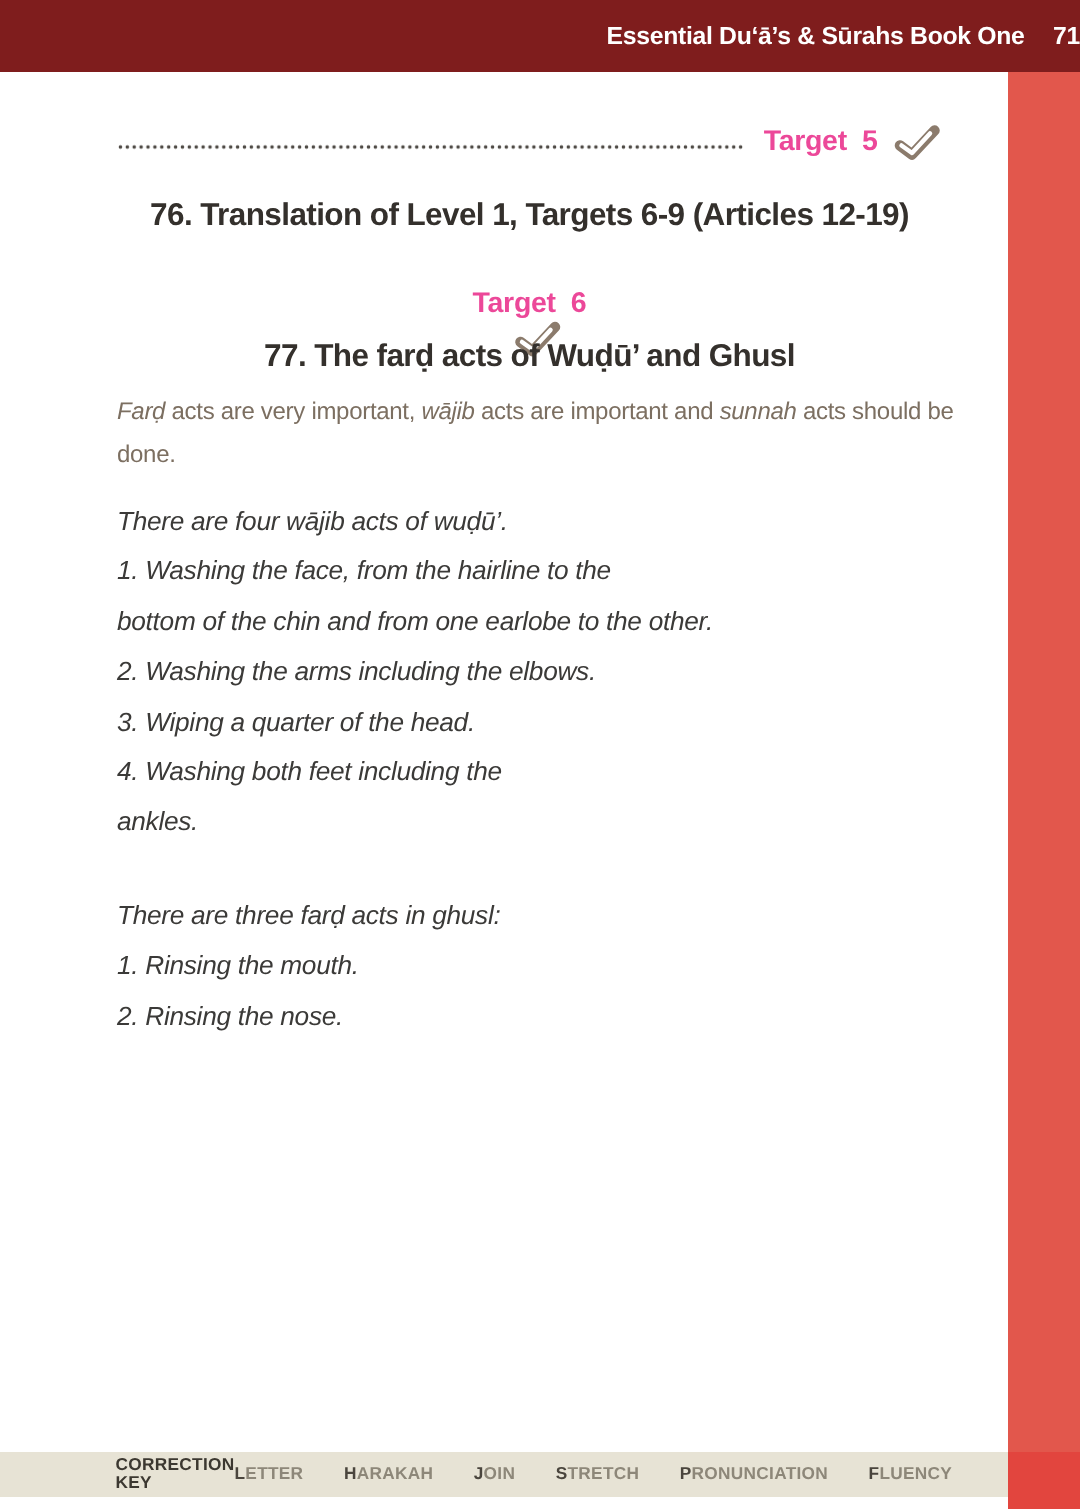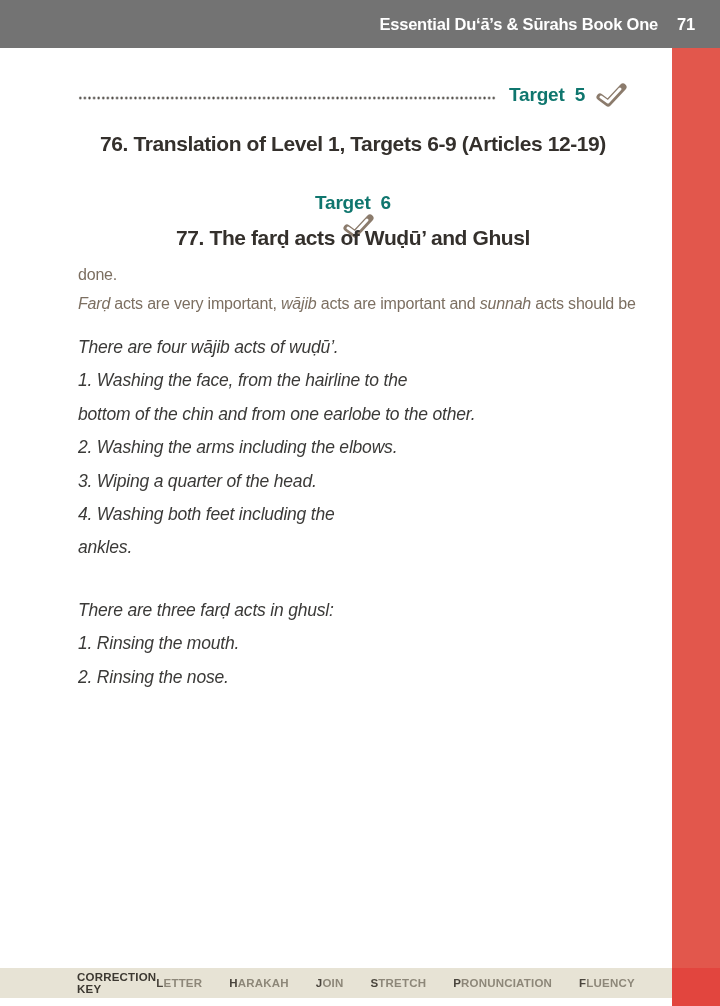--- a/index.html
+++ b/index.html
@@ -9,42 +9,42 @@
     background:#ffffff;overflow:hidden;position:relative;
   }
   .canvas{position:absolute;inset:0;width:720px;height:1006px;background:#fff;}
 
   
   .side-strip{position:absolute;top:0;right:0;width:48px;height:1006px;background:#e2574c;}
   .side-strip-bottom{position:absolute;top:968px;right:0;width:48px;height:38px;background:#e2453e;}
 
   
   .header{
-    position:absolute;top:0;left:0;width:720px;height:48px;background:#737373;
+    position:absolute;top:0;left:0;width:720px;height:48px;background:#7f1d1d;
     display:flex;align-items:center;justify-content:flex-end;
-    box-sizing:border-box;padding-right:25px;gap:19px;
+    box-sizing:border-box;gap:19px;
     color:#ffffff;font-weight:bold;font-size:16.5px;letter-spacing:-0.2px;
   }
 
   
   .page{
     position:absolute;top:48px;left:0;width:672px;height:920px;background:#ffffff;
     border-top-right-radius:10px;box-sizing:border-box;
     padding:0 44px 0 78px;
   }
 
   .target-row{display:flex;align-items:center;height:26px;margin-top:34px;}
   .target-row.second{margin-top:36px;flex-direction:column;}
   .leader{
     flex:1;height:4px;margin-right:13px;position:relative;top:3px;
     background-image:radial-gradient(circle,#4f4b46 1.05px,transparent 1.4px);
     background-size:4.6px 4.6px;background-position:0 50%;background-repeat:repeat-x;
   }
   .target-label{
-    color:#0f766e;font-weight:bold;font-size:19px;word-spacing:5px;
+    color:#ec4899;font-weight:bold;font-size:19px;word-spacing:5px;
     letter-spacing:-0.2px;white-space:nowrap;
   }
   .check{width:33px;height:25px;margin-left:10px;flex:0 0 auto;}
 
   h1.article{
     margin:24px 0 0 0;font-size:21px;line-height:24px;font-weight:bold;
     color:#34302c;letter-spacing:-0.4px;white-space:nowrap;text-align:center;
   }
   h1.article.second{margin-top:8px;}
 
@@ -103,24 +103,24 @@
       <span class="target-label">Target 6</span>
       <svg class="check" viewBox="0 0 33 25">
         <path d="M5 14 L13 20 L28 4" fill="none" stroke="#8b7b6c" stroke-width="7" stroke-linecap="round" stroke-linejoin="round"></path>
         <path d="M6 14 L13 19 L25 6" fill="none" stroke="#ffffff" stroke-width="3" stroke-linecap="round" stroke-linejoin="round"></path>
       </svg>
     </div>
 
     <h1 class="article second">77. The farḍ acts of Wuḍū’ and Ghusl</h1>
 
     <div class="intro">
-      <div class="row">done.</div>
       <div class="row">
         <span class="it">Farḍ</span><span> acts are very important, </span><span class="it">wājib</span><span> acts are important and </span><span class="it">sunnah</span><span> acts should be</span>
       </div>
+      <div class="row">done.</div>
     </div>
 
     <div class="body-lines">
       <div class="line">There are four wājib acts of wuḍū’.</div>
       <div class="line">1. Washing the face, from the hairline to the</div>
       <div class="line">bottom of the chin and from one earlobe to the other.</div>
       <div class="line">2. Washing the arms including the elbows.</div>
       <div class="line">3. Wiping a quarter of the head.</div>
       <div class="line">4. Washing both feet including the</div>
       <div class="line">ankles.</div>

